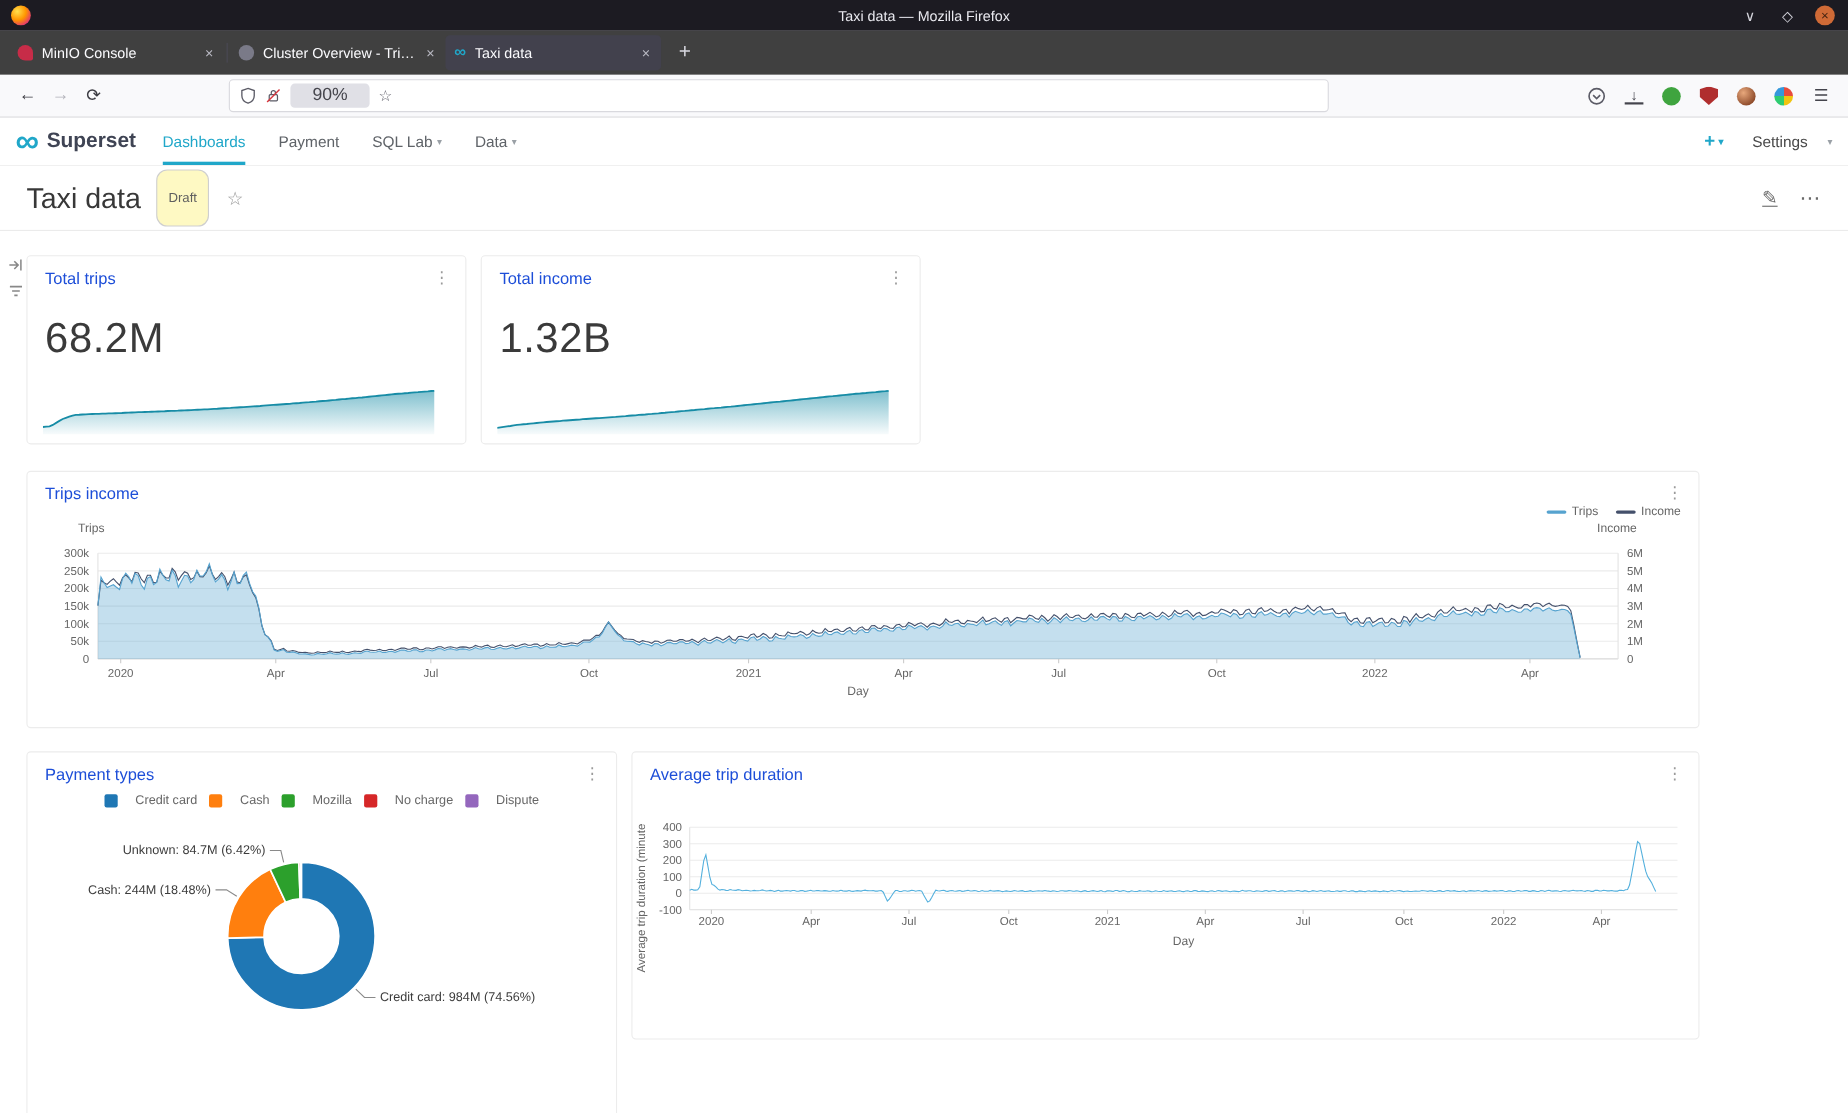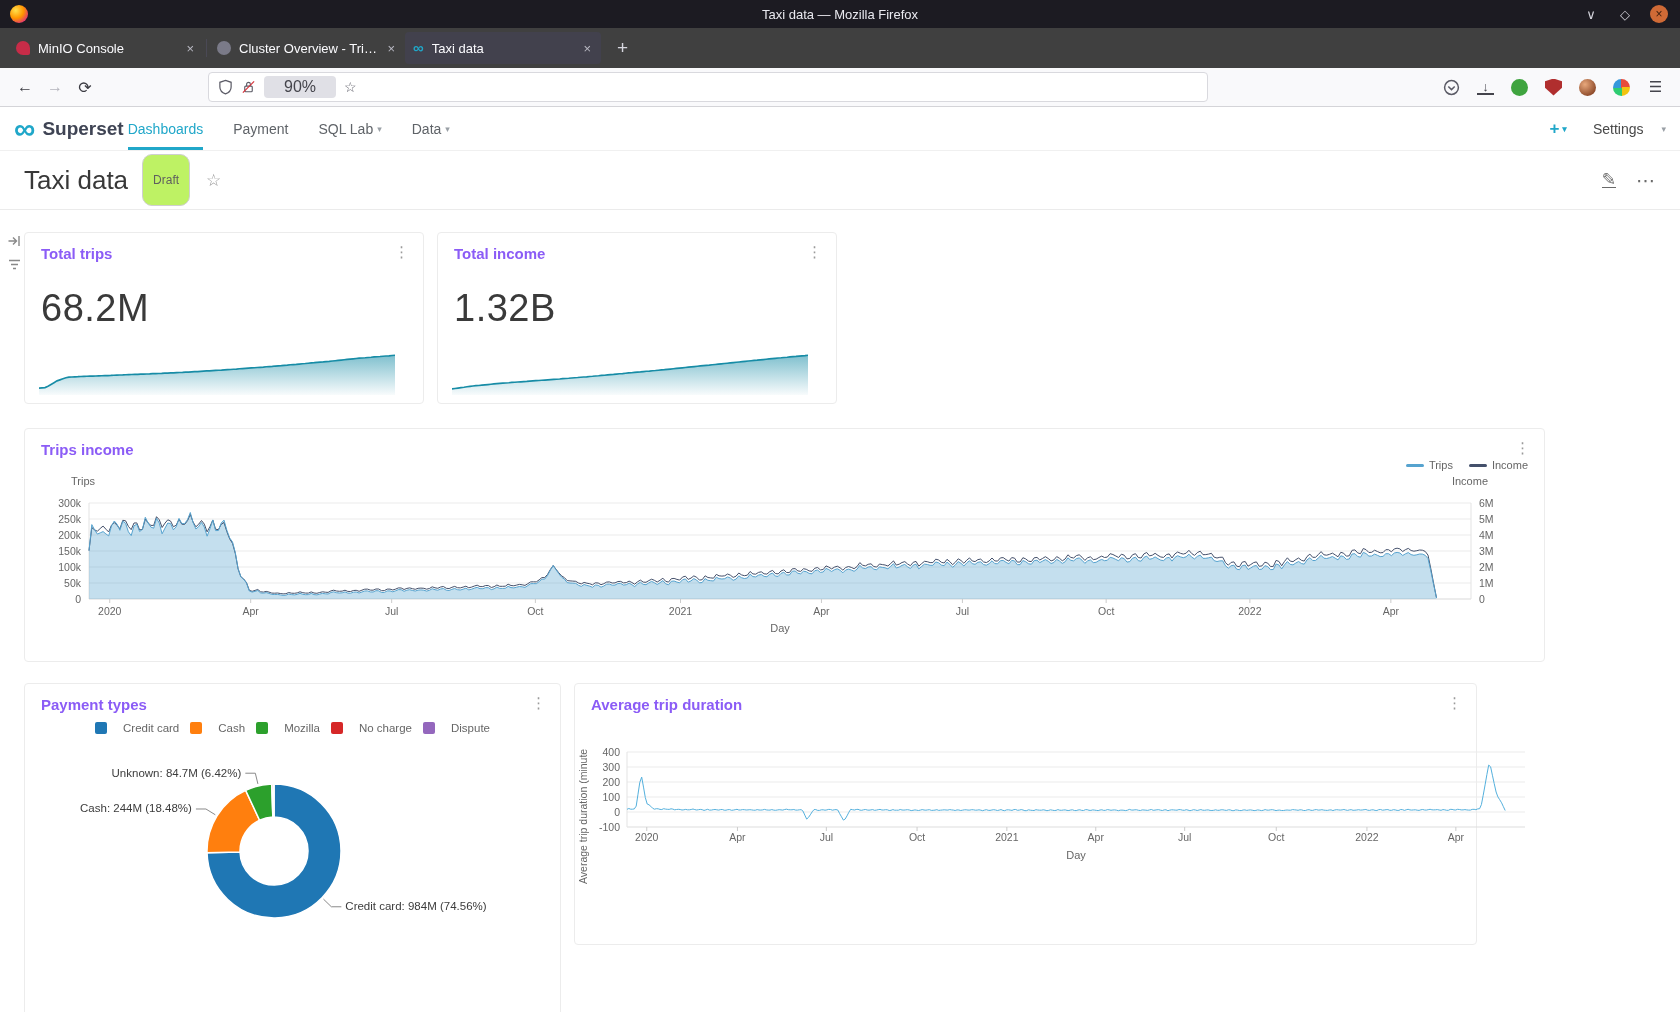--- a/index.html
+++ b/index.html
@@ -50,57 +50,57 @@
   .tbi.avatar{border-radius:50%;background:radial-gradient(circle at 35% 32%,#e8a87c,#8d4a2a 75%)}
   .tbi.pinwheel{border-radius:50%;background:conic-gradient(#e74c3c 0 25%,#f1c40f 0 50%,#2ecc71 0 75%,#3498db 0 100%)}
   .tbi.menu{font-size:15px}
 
   
   .appnav{position:absolute;top:107px;left:0;right:0;height:44px;background:#fff;
           border-bottom:1px solid #f0f0f0;display:flex;align-items:stretch;padding:0 14px}
   .brand{display:flex;align-items:center;gap:7px}
   .brand-mark{color:#20a7c9;font-size:30px;font-weight:bold;line-height:30px}
   .brand-name{font-size:19px;font-weight:bold;color:#3f4454}
-  .appnav nav{display:flex;gap:30px;margin-left:4px}
+  .appnav nav{display:flex;gap:30px;margin-left:24px}
   .nav-item{display:flex;align-items:center;gap:4px;font-size:14px;color:#5f6368;
             border-bottom:3px solid transparent;padding-top:3px}
   .nav-item.active{color:#20a7c9;border-bottom-color:#20a7c9}
   .nav-item .caret{font-size:9px;color:#9aa0a6}
   .nav-right{margin-left:auto;display:flex;align-items:center;gap:26px}
   .nav-plus{color:#20a7c9;font-size:17px;font-weight:bold;display:flex;align-items:center;gap:3px}
   .nav-plus .caret{font-size:9px}
   .nav-settings{display:flex;align-items:center;gap:18px;font-size:14px;color:#484848}
   .nav-settings .caret{font-size:9px;color:#9aa0a6}
 
   
   .dashheader{position:absolute;top:151px;left:0;right:0;height:59px;background:#fff;
               border-bottom:1px solid #ebebeb;display:flex;align-items:center;padding:0 24px}
   .dash-title{font-size:26px;font-weight:normal;color:#383838}
-  .dash-badge{margin-left:14px;font-size:12px;color:#5f5f5f;background:#bef264;
+  .dash-badge{margin-left:14px;font-size:12px;color:#5f5f5f;background:#fef9c3;
               border:1px solid #cfcfcf;border-radius:10px;padding:18px 10px}
   .dash-star{margin-left:16px;color:#9a9a9a;font-size:17px}
   .dash-actions{margin-left:auto;display:flex;align-items:center;gap:20px;color:#6a6a6a}
   .dash-pencil{font-size:17px;border-bottom:1.5px solid #6a6a6a;line-height:15px}
   .dash-kebab{font-size:19px;letter-spacing:1px}
 
   
   .dashboard{position:absolute;top:210px;left:0;width:1680px;height:802px;background:#fff;overflow:hidden}
   .filter-strip{position:absolute;left:4px;top:24px;width:20px;display:flex;flex-direction:column;
                 gap:10px;align-items:center}
   .card{position:absolute;background:#fff;border:1px solid #ececec;border-radius:4px}
-  .card h2{position:absolute;left:16px;top:12px;font-size:15px;font-weight:bold;color:#8b5cf6}
+  .card h2{position:absolute;left:16px;top:12px;font-size:15px;font-weight:normal;color:#1d4ed8}
   .kebab{position:absolute;right:14px;top:10px;color:#9a9a9a;font-size:15px}
   .bignum{position:absolute;left:16px;top:54px;font-size:38px;color:#3a3a3a;letter-spacing:.5px}
   .spark{position:absolute;left:14px;right:28px;bottom:8px;height:46px;width:calc(100% - 42px)}
 
   #card-total-trips{left:24px;top:22px;width:400px;height:172px}
   #card-total-income{left:437px;top:22px;width:400px;height:172px}
   #card-trips-income{left:24px;top:218px;width:1521px;height:234px}
   #card-payment{left:24px;top:473px;width:537px;height:345px}
-  #card-duration{left:574px;top:473px;width:903px;height:262px}
+  #card-duration{left:574px;top:473px;width:971px;height:262px}
 
   .ts-legend{position:absolute;right:16px;top:30px;display:flex;gap:16px;align-items:center;
              font-size:11px;color:#666}
   .ts-legend .li{display:flex;align-items:center;gap:5px}
   .sw-line{width:18px;height:3px;border-radius:2px;display:inline-block}
   .axis-corner{position:absolute;font-size:11px;color:#666}
   #ti-left-label{left:46px;top:46px}
   #ti-right-label{right:56px;top:46px}
   #ts-main{position:absolute;left:0;top:0;width:1519px;height:232px}
 

